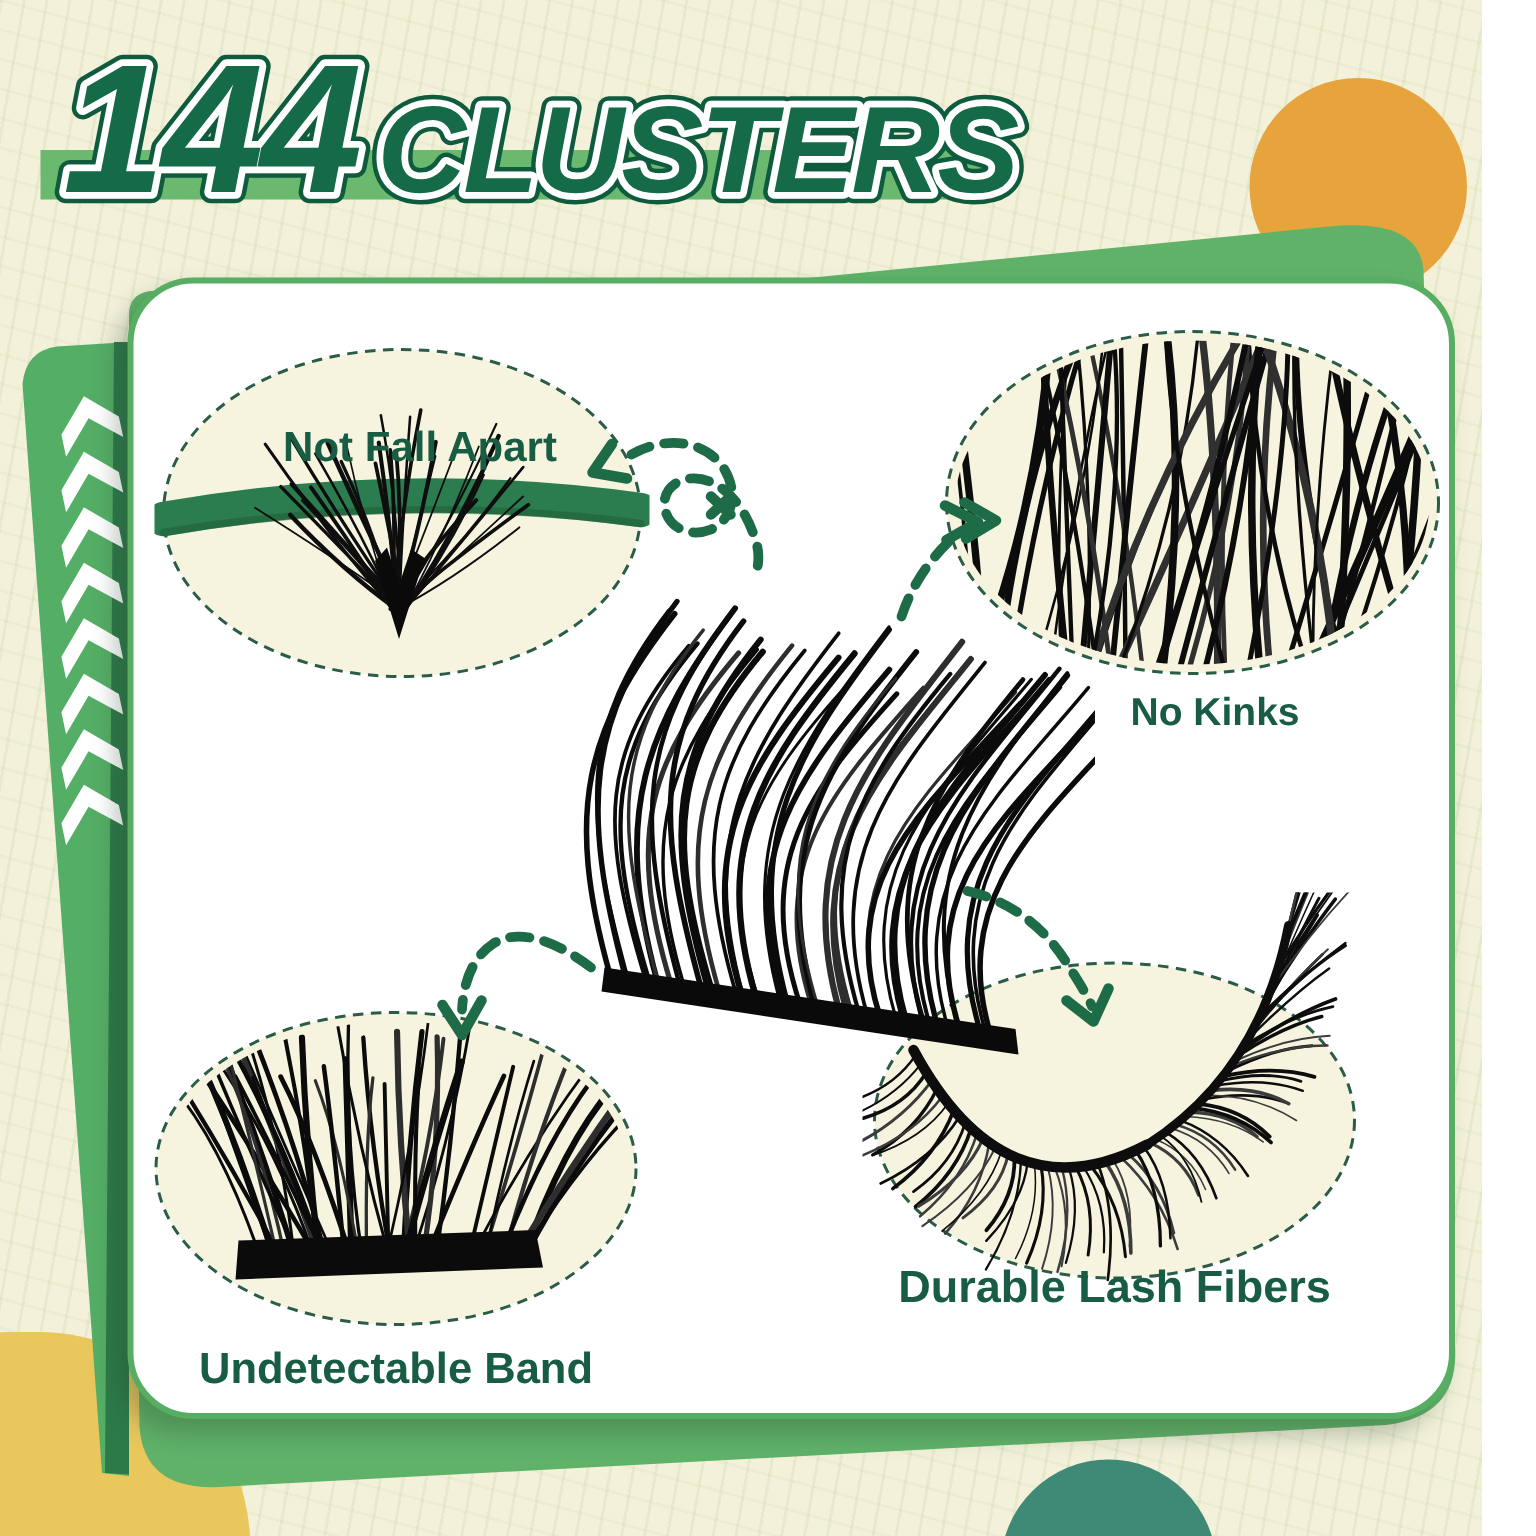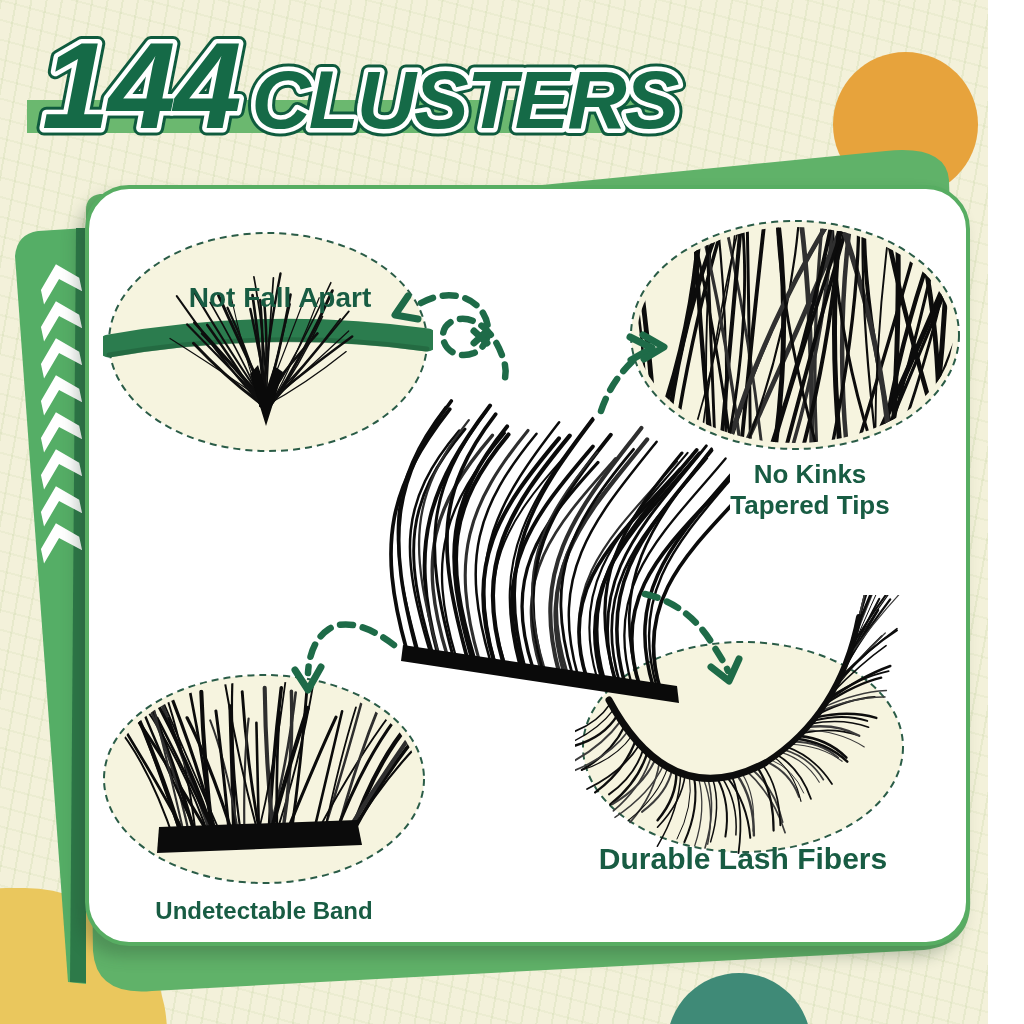--- a/index.html
+++ b/index.html
@@ -44,21 +44,21 @@
     box-shadow:-8px 10px 16px rgba(40,70,45,.30);
   }
   .callout-svg{z-index:5;}
   .cluster-svg{z-index:6;}
   .label{
     z-index:7;transform:translateX(-50%);
     color:var(--label-green,#185c43);font-weight:bold;white-space:nowrap;text-align:center;
   }
   .label-tl{left:280px;top:282px;font-size:28px;}
   .label-tr{left:795px;top:459px;font-size:26px;line-height:31px;margin-left:15px;}
-  .label-bl{left:264px;top:897px;font-size:24px;}
+  .label-bl{left:264px;top:897px;font-size:29px;}
   .label-br{left:743px;top:842px;font-size:30px;}
   .arrows-svg{left:0;top:0;z-index:8;pointer-events:none;}
   .ellipse-border{fill:var(--ellipse-cream,#f6f4df);stroke:#2a5c47;stroke-width:2;stroke-dasharray:7 5;}
   .arrow{stroke:var(--arrow-green,#1e6b48);stroke-width:6.5;fill:none;
     stroke-linecap:round;stroke-dasharray:13 10;}
   .arrow-head{stroke:var(--arrow-green,#1e6b48);stroke-width:7;fill:none;
     stroke-linecap:round;stroke-linejoin:round;}
 </style>
 </head>
 <body>
@@ -397,21 +397,20 @@
         <path d="M268.4,332.2 C238.4,233.3 292.5,182.7 352.5,112.3" stroke="#0b0b0b" stroke-width="3.5" fill="none" stroke-linecap="round"></path>
         <path d="M272.0,333.1 C242.0,231.5 300.0,179.6 360.0,107.4" stroke="#0b0b0b" stroke-width="2.4" fill="none" stroke-linecap="round"></path>
         <path d="M275.2,334.0 C245.2,234.5 320.2,183.7 380.2,113.0" stroke="#0b0b0b" stroke-width="3.7" fill="none" stroke-linecap="round"></path>
       </g>
     <path d="M18,290 L292,331 L294,348 L16,306 Z" fill="#0a0a0a"></path>
   </svg>
 
   <div class="label label-tl abs">Not Fall Apart</div>
   <div class="label label-tr abs">
     <div>No Kinks</div>
-    <div>Tapered Tips</div>
   </div>
   <div class="label label-bl abs">Undetectable Band</div>
   <div class="label label-br abs">Durable Lash Fibers</div>
 
   <svg class="arrows-svg abs" width="1024" height="1024" viewBox="0 0 1024 1024">
     <g>
       <path class="arrow" d="M421,303 C446,289 472,295 483,313 C492,328 489,346 474,353 C459,359 444,351 443,337 C442,322 459,315 473,321 C490,328 499,345 504,361 C506,368 506,372 505,378"></path>
       <path class="arrow-head" d="M408,296 L395,315 L418,319"></path>
       <path class="arrow-head" d="M474,331 L487,343 M487,331 L474,343" stroke-width="5"></path>
     </g>

